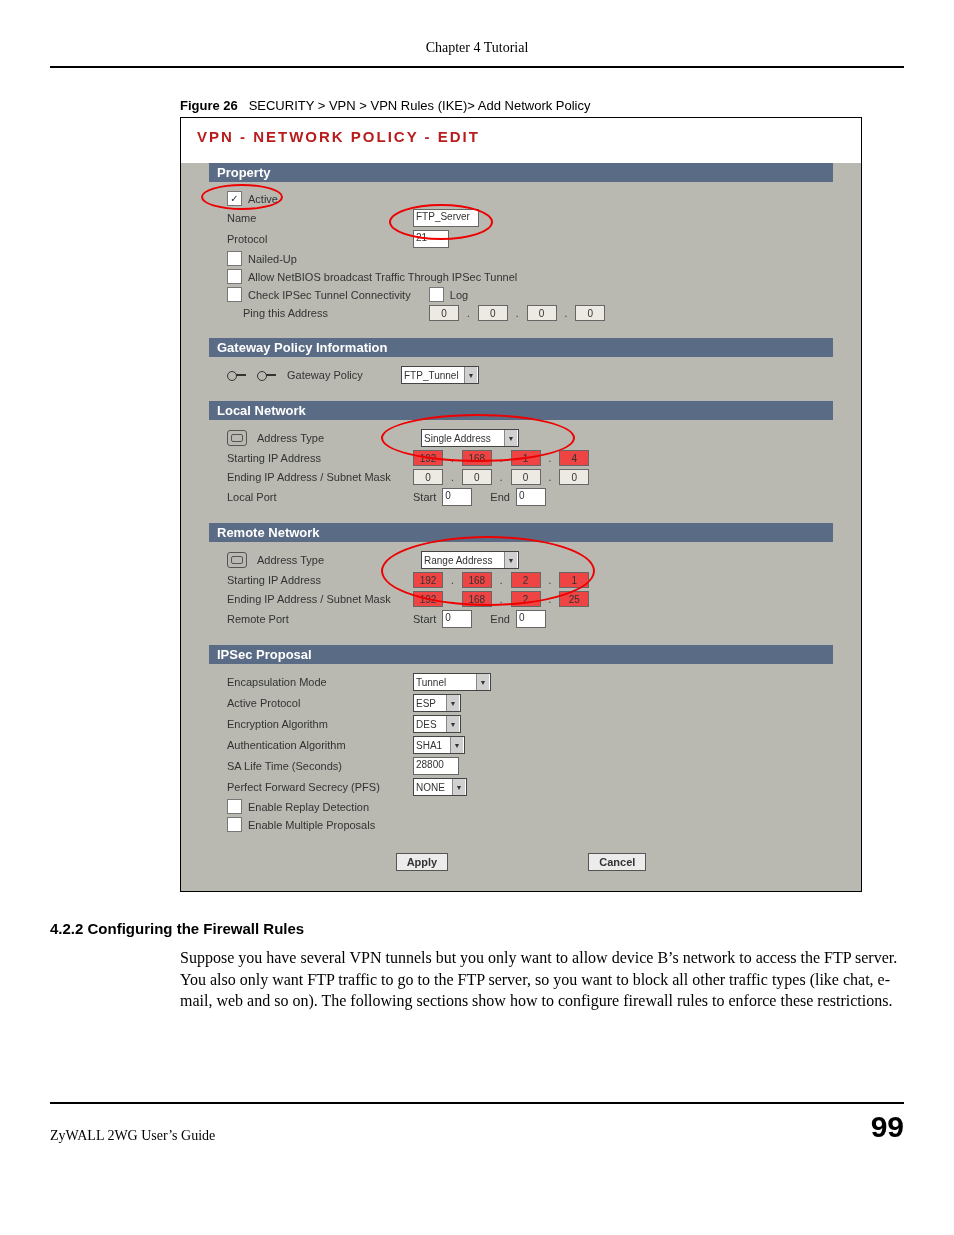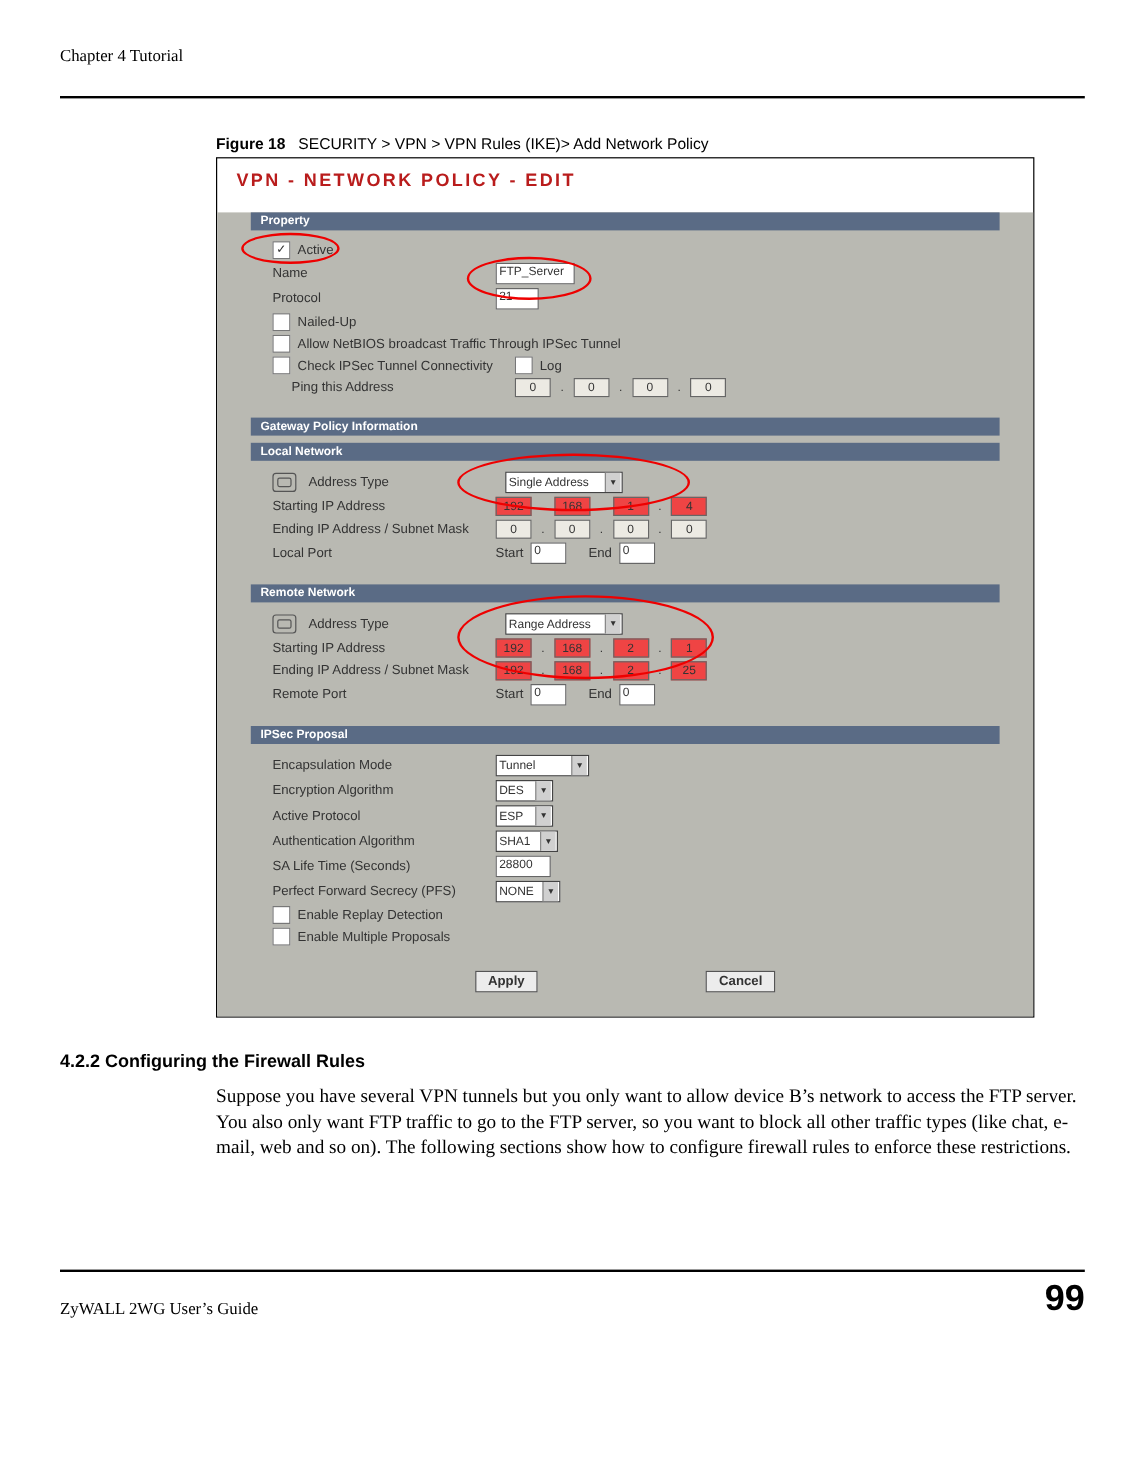--- a/index.html
+++ b/index.html
@@ -6,23 +6,23 @@
     margin: 0;
     padding: 40px 50px;
     font-family: "Times New Roman", serif;
     font-size: 16px;
     color: #000;
     width: 954px;
     box-sizing: border-box;
     background: #fff;
   }
   .header-area {
-    text-align: left;
+    text-align: center;
     font-size: 14px;
-    margin-bottom: 24px;
+    margin-bottom: 10px;
   }
   .top-rule {
     border-top: 2px solid #000;
     margin-bottom: 30px;
   }
   .figure-caption {
     font-family: Arial, Helvetica, sans-serif;
     font-size: 13px;
     margin: 0 0 4px 0;
     padding-left: 130px;
@@ -44,21 +44,21 @@
     font-size: 15px;
     padding: 10px 16px 12px 16px;
   }
   .panel-body {
     padding: 0 28px 14px 28px;
     background: #b9b9b2;
   }
   .section-bar {
     background: #5a6b85;
     color: #fff;
-    font-size: 10px;
+    font-size: 13px;
     padding: 2px 8px;
     font-weight: bold;
     margin-top: 6px;
   }
   .section-content {
     padding: 6px 8px 8px 18px;
   }
   .row {
     display: flex;
     align-items: center;
@@ -135,21 +135,21 @@
   .guide-name { font-size:14px; }
   .rel { position:relative; }
 </style>
 </head>
 <body>
 
 <div class="header-area">Chapter 4 Tutorial</div>
 <div class="top-rule"></div>
 
 <p class="figure-caption">
-  <b>Figure 18</b>&nbsp;&nbsp;&nbsp;<span>SECURITY &gt; VPN &gt; VPN Rules (IKE)&gt; Add Network Policy</span>
+  <b>Figure 26</b>&nbsp;&nbsp;&nbsp;<span>SECURITY &gt; VPN &gt; VPN Rules (IKE)&gt; Add Network Policy</span>
 </p>
 
 <div class="figure-frame rel">
   <div class="panel-title">VPN - NETWORK POLICY - EDIT</div>
 
   <div class="panel-body rel">
 
     <div class="section-bar">Property</div>
     <div class="section-content rel">
       <span class="circle-anno" style="left:-8px; top:2px; width:78px; height:22px;"></span>
@@ -187,20 +187,28 @@
           <span class="ipdot">.</span>
         <span class="ipcell">0</span>
           <span class="ipdot">.</span>
         <span class="ipcell">0</span>
           <span class="ipdot">.</span>
         <span class="ipcell">0</span>
       </div>
     </div>
 
     <div class="section-bar">Gateway Policy Information</div>
+    <div class="section-content">
+      <div class="row">
+        <span class="icon-key"></span>
+        <span class="icon-key"></span>
+        <span style="width:108px">Gateway Policy</span>
+        <span class="selin">FTP_Tunnel</span>
+      </div>
+    </div>
 
     <div class="section-bar">Local Network</div>
     <div class="section-content rel">
       <span class="circle-anno" style="left:172px; top:-6px; width:190px; height:44px;"></span>
       <div class="row">
         <span class="icon-net"></span>
         <span style="width:158px">Address Type</span>
         <span class="selin" style="min-width:80px">Single Address</span>
       </div>
       <div class="row">
@@ -271,26 +279,26 @@
       </div>
     </div>
 
     <div class="section-bar">IPSec Proposal</div>
     <div class="section-content">
       <div class="row">
           <span class="lab">Encapsulation Mode</span>
           <span class="selin">Tunnel</span>
         </div>
       <div class="row">
+          <span class="lab">Active Protocol</span>
+          <span class="selin" style="min-width:30px">ESP</span>
+        </div>
+      <div class="row">
           <span class="lab">Encryption Algorithm</span>
           <span class="selin" style="min-width:30px">DES</span>
-        </div>
-      <div class="row">
-          <span class="lab">Active Protocol</span>
-          <span class="selin" style="min-width:30px">ESP</span>
         </div>
       <div class="row">
           <span class="lab">Authentication Algorithm</span>
           <span class="selin" style="min-width:34px">SHA1</span>
         </div>
       <div class="row">
           <span class="lab">SA Life Time (Seconds)</span>
           <span class="txtin" style="min-width:40px">28800</span>
         </div>
       <div class="row">

